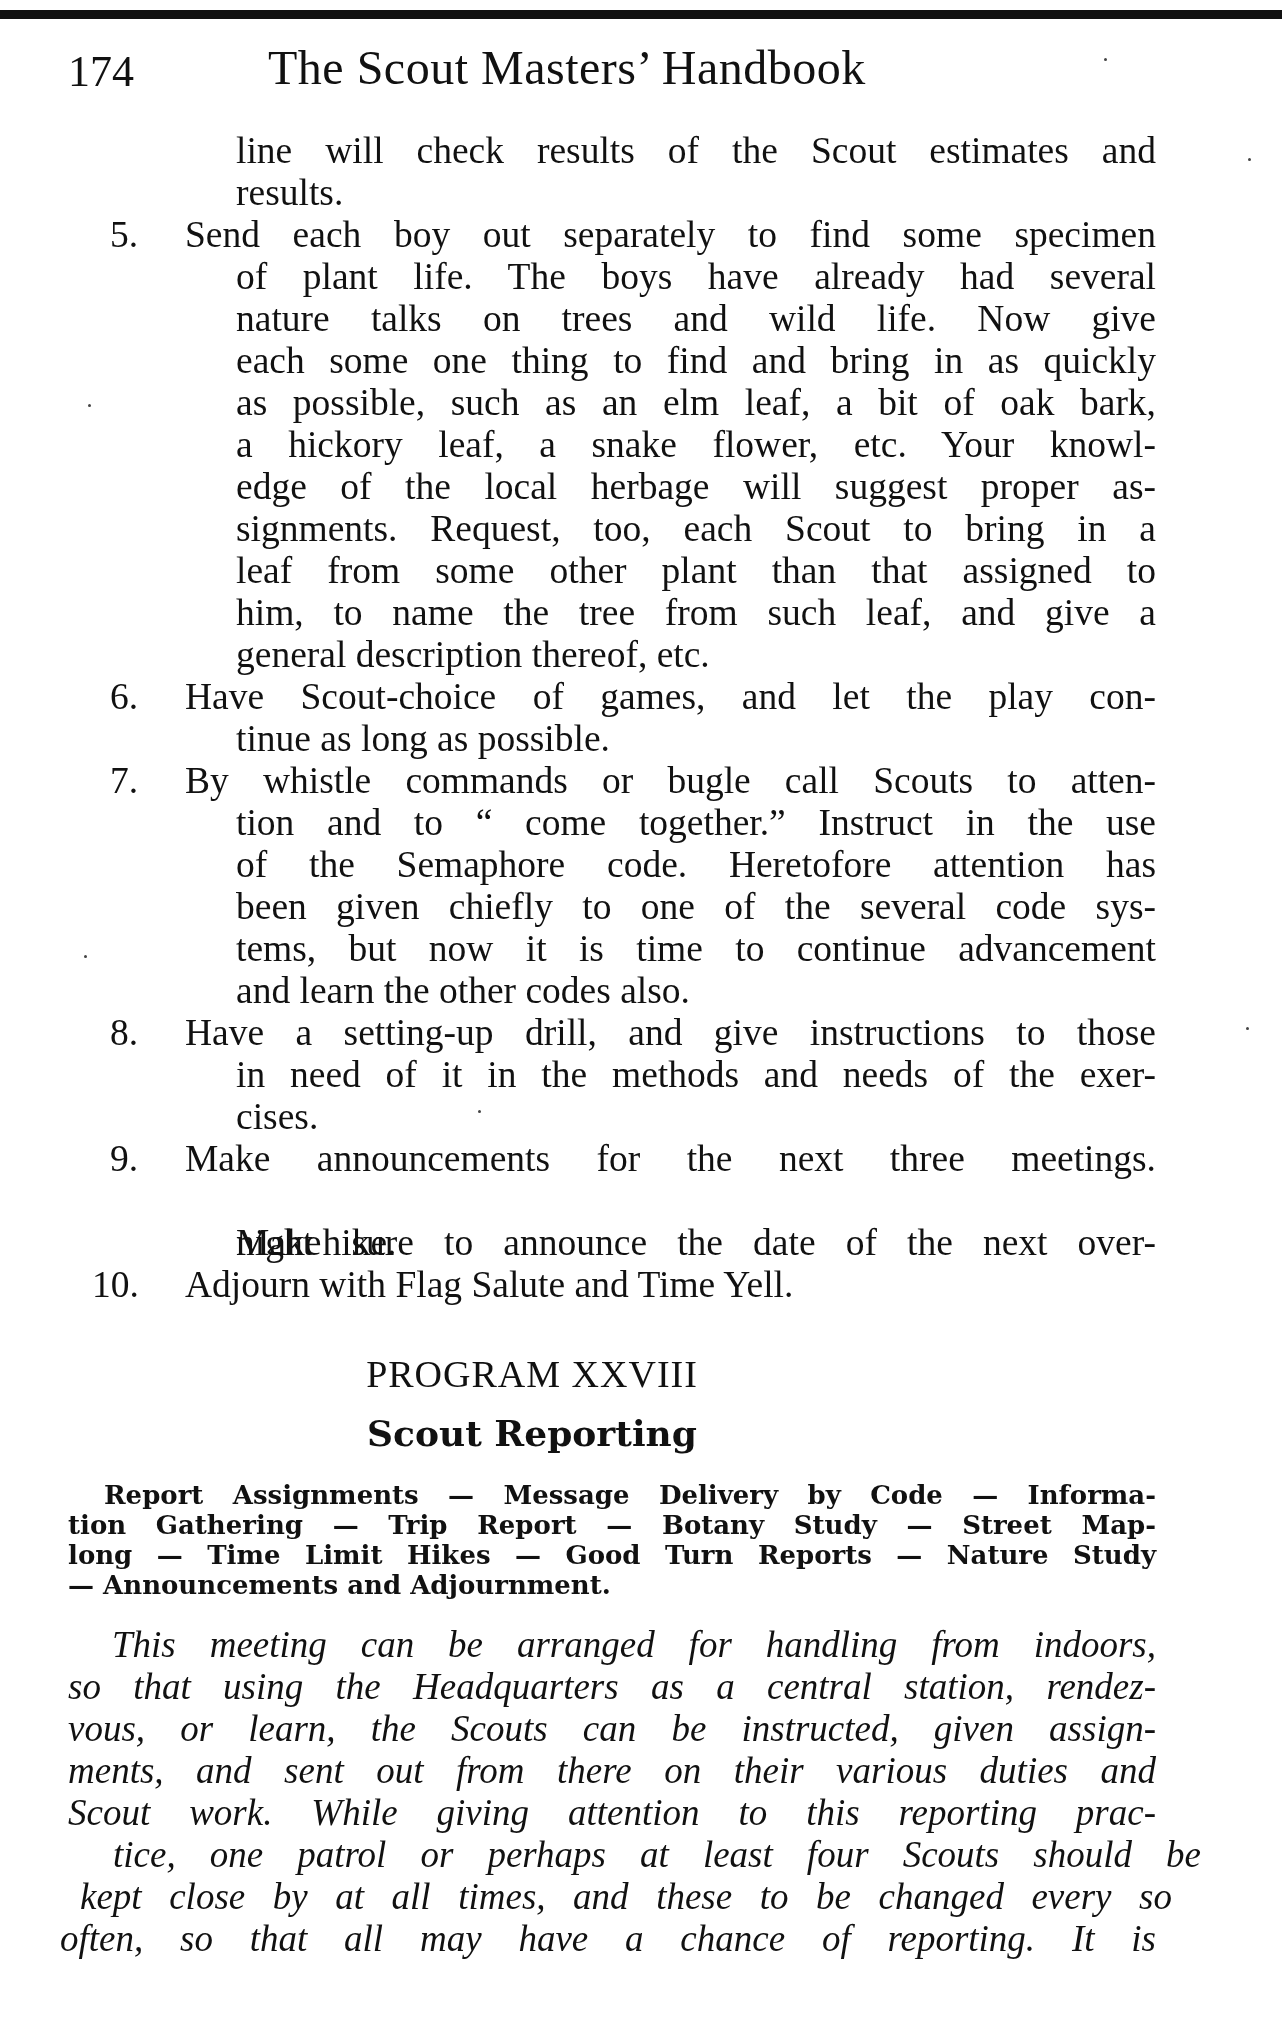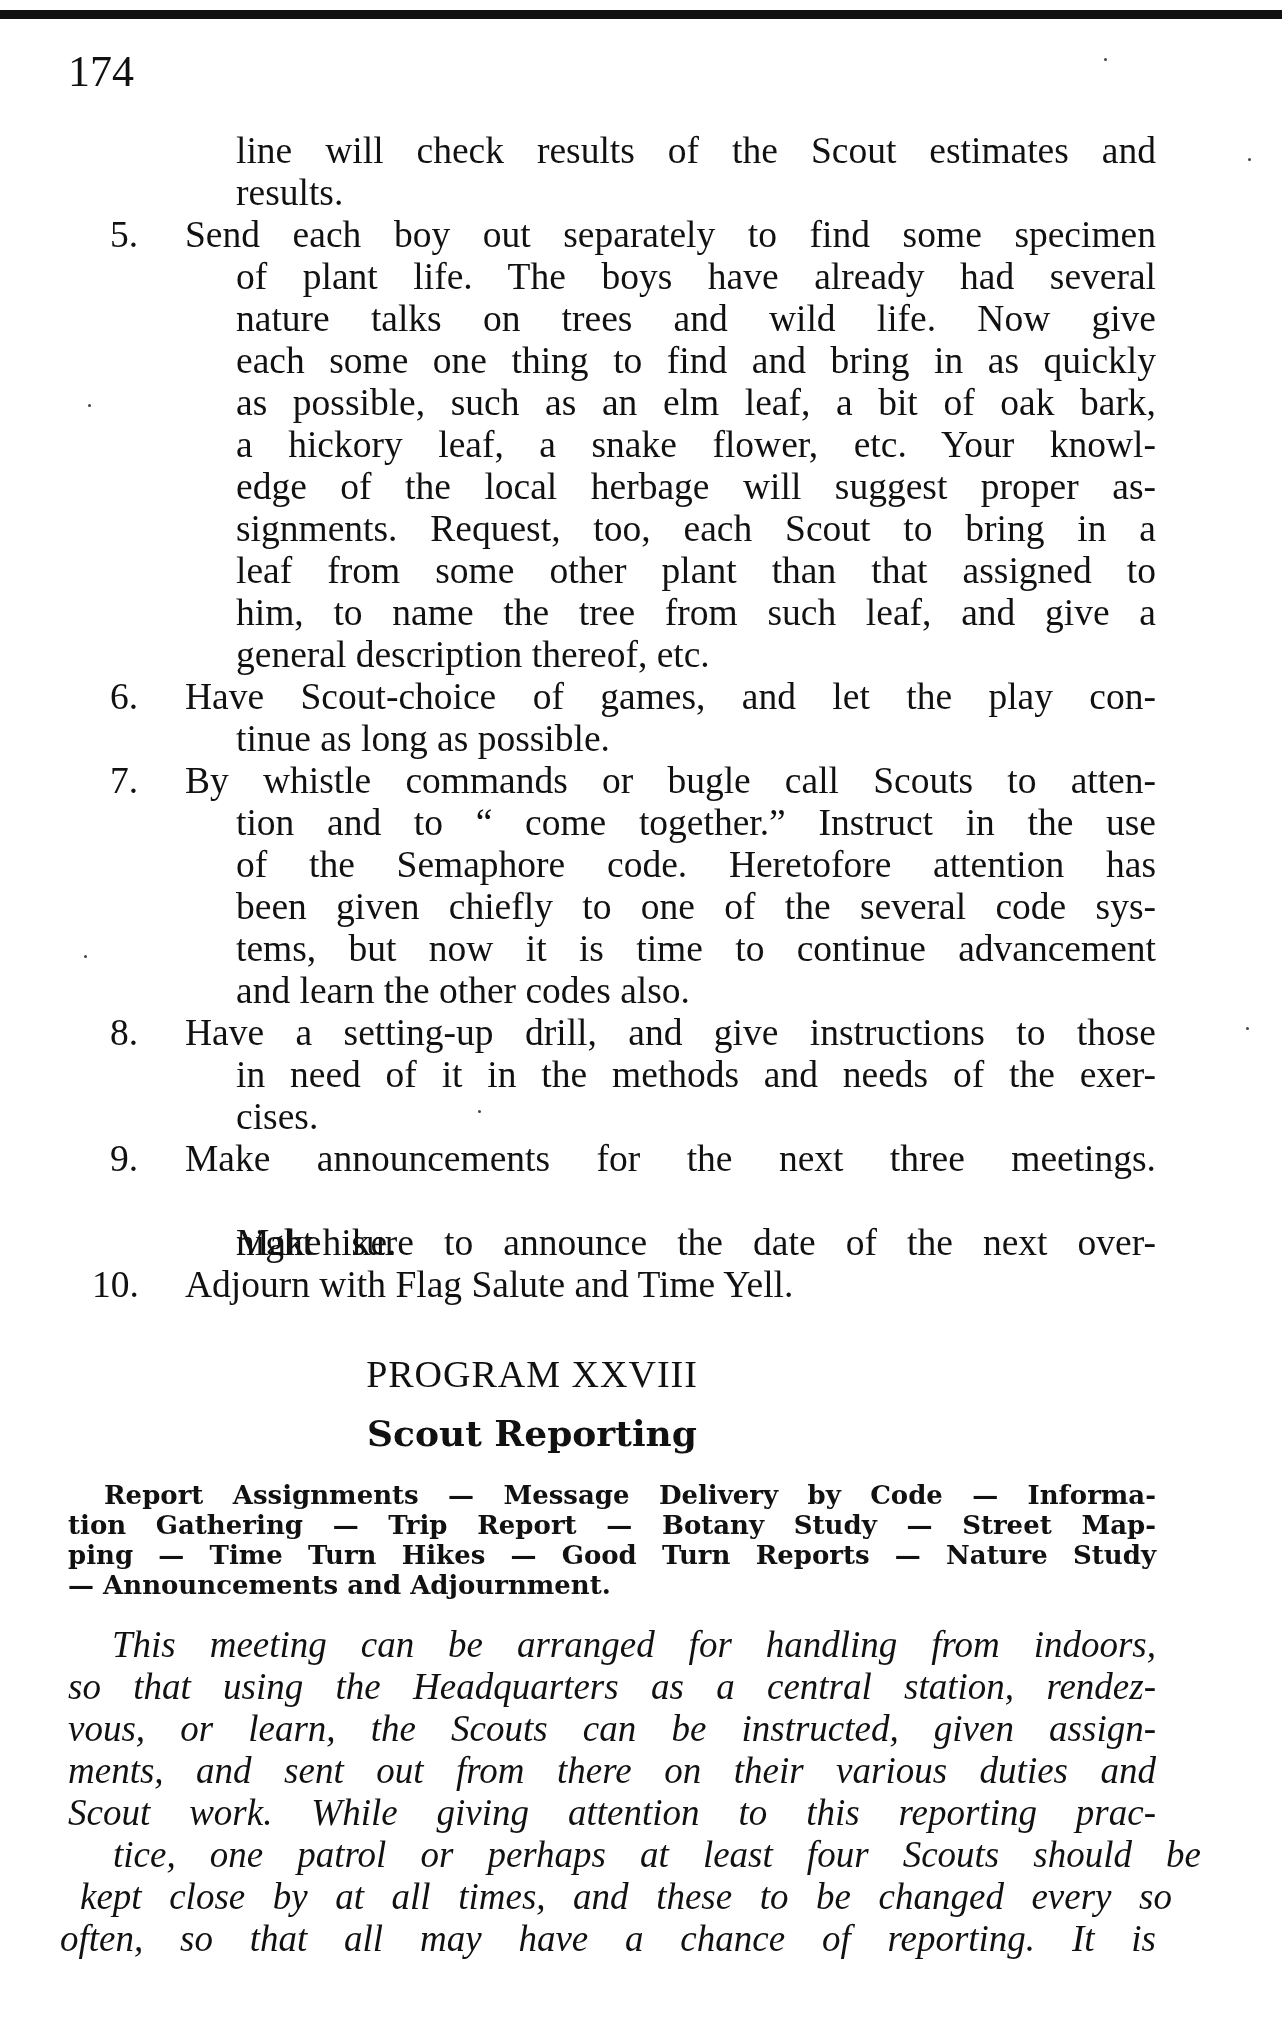--- a/index.html
+++ b/index.html
@@ -22,20 +22,21 @@
   .ital { font-style: italic; font-size: 37px; line-height: 42px; }
   .dot { position: absolute; width: 3px; height: 3px; background: #444; border-radius: 50%; }
 </style>
 </head>
 <body>
 
 <div class="rule"></div>
 
 <div class="header">
   <span class="page-num">174</span>
+  <span class="running-title">The Scout Masters’ Handbook</span>
 </div>
 
 <div class="dot" style="left:1104px;top:58px;"></div>
 <div class="dot" style="left:1248px;top:158px;"></div>
 <div class="dot" style="left:88px;top:404px;"></div>
 <div class="dot" style="left:84px;top:955px;"></div>
 <div class="dot" style="left:1246px;top:1027px;"></div>
 <div class="dot" style="left:478px;top:1110px;"></div>
 
 <div class="body">
@@ -79,21 +80,21 @@
   <div class="line" style="left:236px;top:1092px;">night hike.</div>
 
   <div class="num" style="left:92px;top:1134px;">10.</div>
   <div class="line" style="left:185px;top:1134px;">Adjourn with Flag Salute and Time Yell.</div>
 
   <div class="center prog" style="top:1222px;">PROGRAM XXVIII</div>
   <div class="center sub" style="top:1282px;">Scout Reporting</div>
 
   <div class="line justify synopsis" style="left:104px;top:1350px;width:1052px;">Report Assignments — Message Delivery by Code — Informa-</div>
   <div class="line justify synopsis" style="left:68px;top:1380px;width:1088px;">tion Gathering — Trip Report — Botany Study — Street Map-</div>
-  <div class="line justify synopsis" style="left:68px;top:1410px;width:1088px;">ping — Time Turn Hikes — Good Turn Reports — Nature Study</div>
+  <div class="line justify synopsis" style="left:68px;top:1410px;width:1088px;">long — Time Limit Hikes — Good Turn Reports — Nature Study</div>
   <div class="line synopsis" style="left:68px;top:1440px;">— Announcements and Adjournment.</div>
 
   <div class="line justify ital" style="left:112px;top:1494px;width:1044px;">This meeting can be arranged for handling from indoors,</div>
   <div class="line justify ital" style="left:68px;top:1536px;width:1088px;">so that using the Headquarters as a central station, rendez-</div>
   <div class="line justify ital" style="left:68px;top:1578px;width:1088px;">vous, or learn, the Scouts can be instructed, given assign-</div>
   <div class="line justify ital" style="left:68px;top:1620px;width:1088px;">ments, and sent out from there on their various duties and</div>
   <div class="line justify ital" style="left:68px;top:1662px;width:1088px;">Scout work.  While giving attention to this reporting prac-</div>
   <div class="line justify ital" style="left:68px;top:1704px;width:1088px;margin-left:45px;">tice, one patrol or perhaps at least four Scouts should be</div>
   <div class="line justify ital" style="left:64px;top:1746px;width:1092px;margin-left:16px;">kept close by at all times, and these to be changed every so</div>
   <div class="line justify ital" style="left:60px;top:1788px;width:1096px;">often, so that all may have a chance of reporting.  It is</div>

